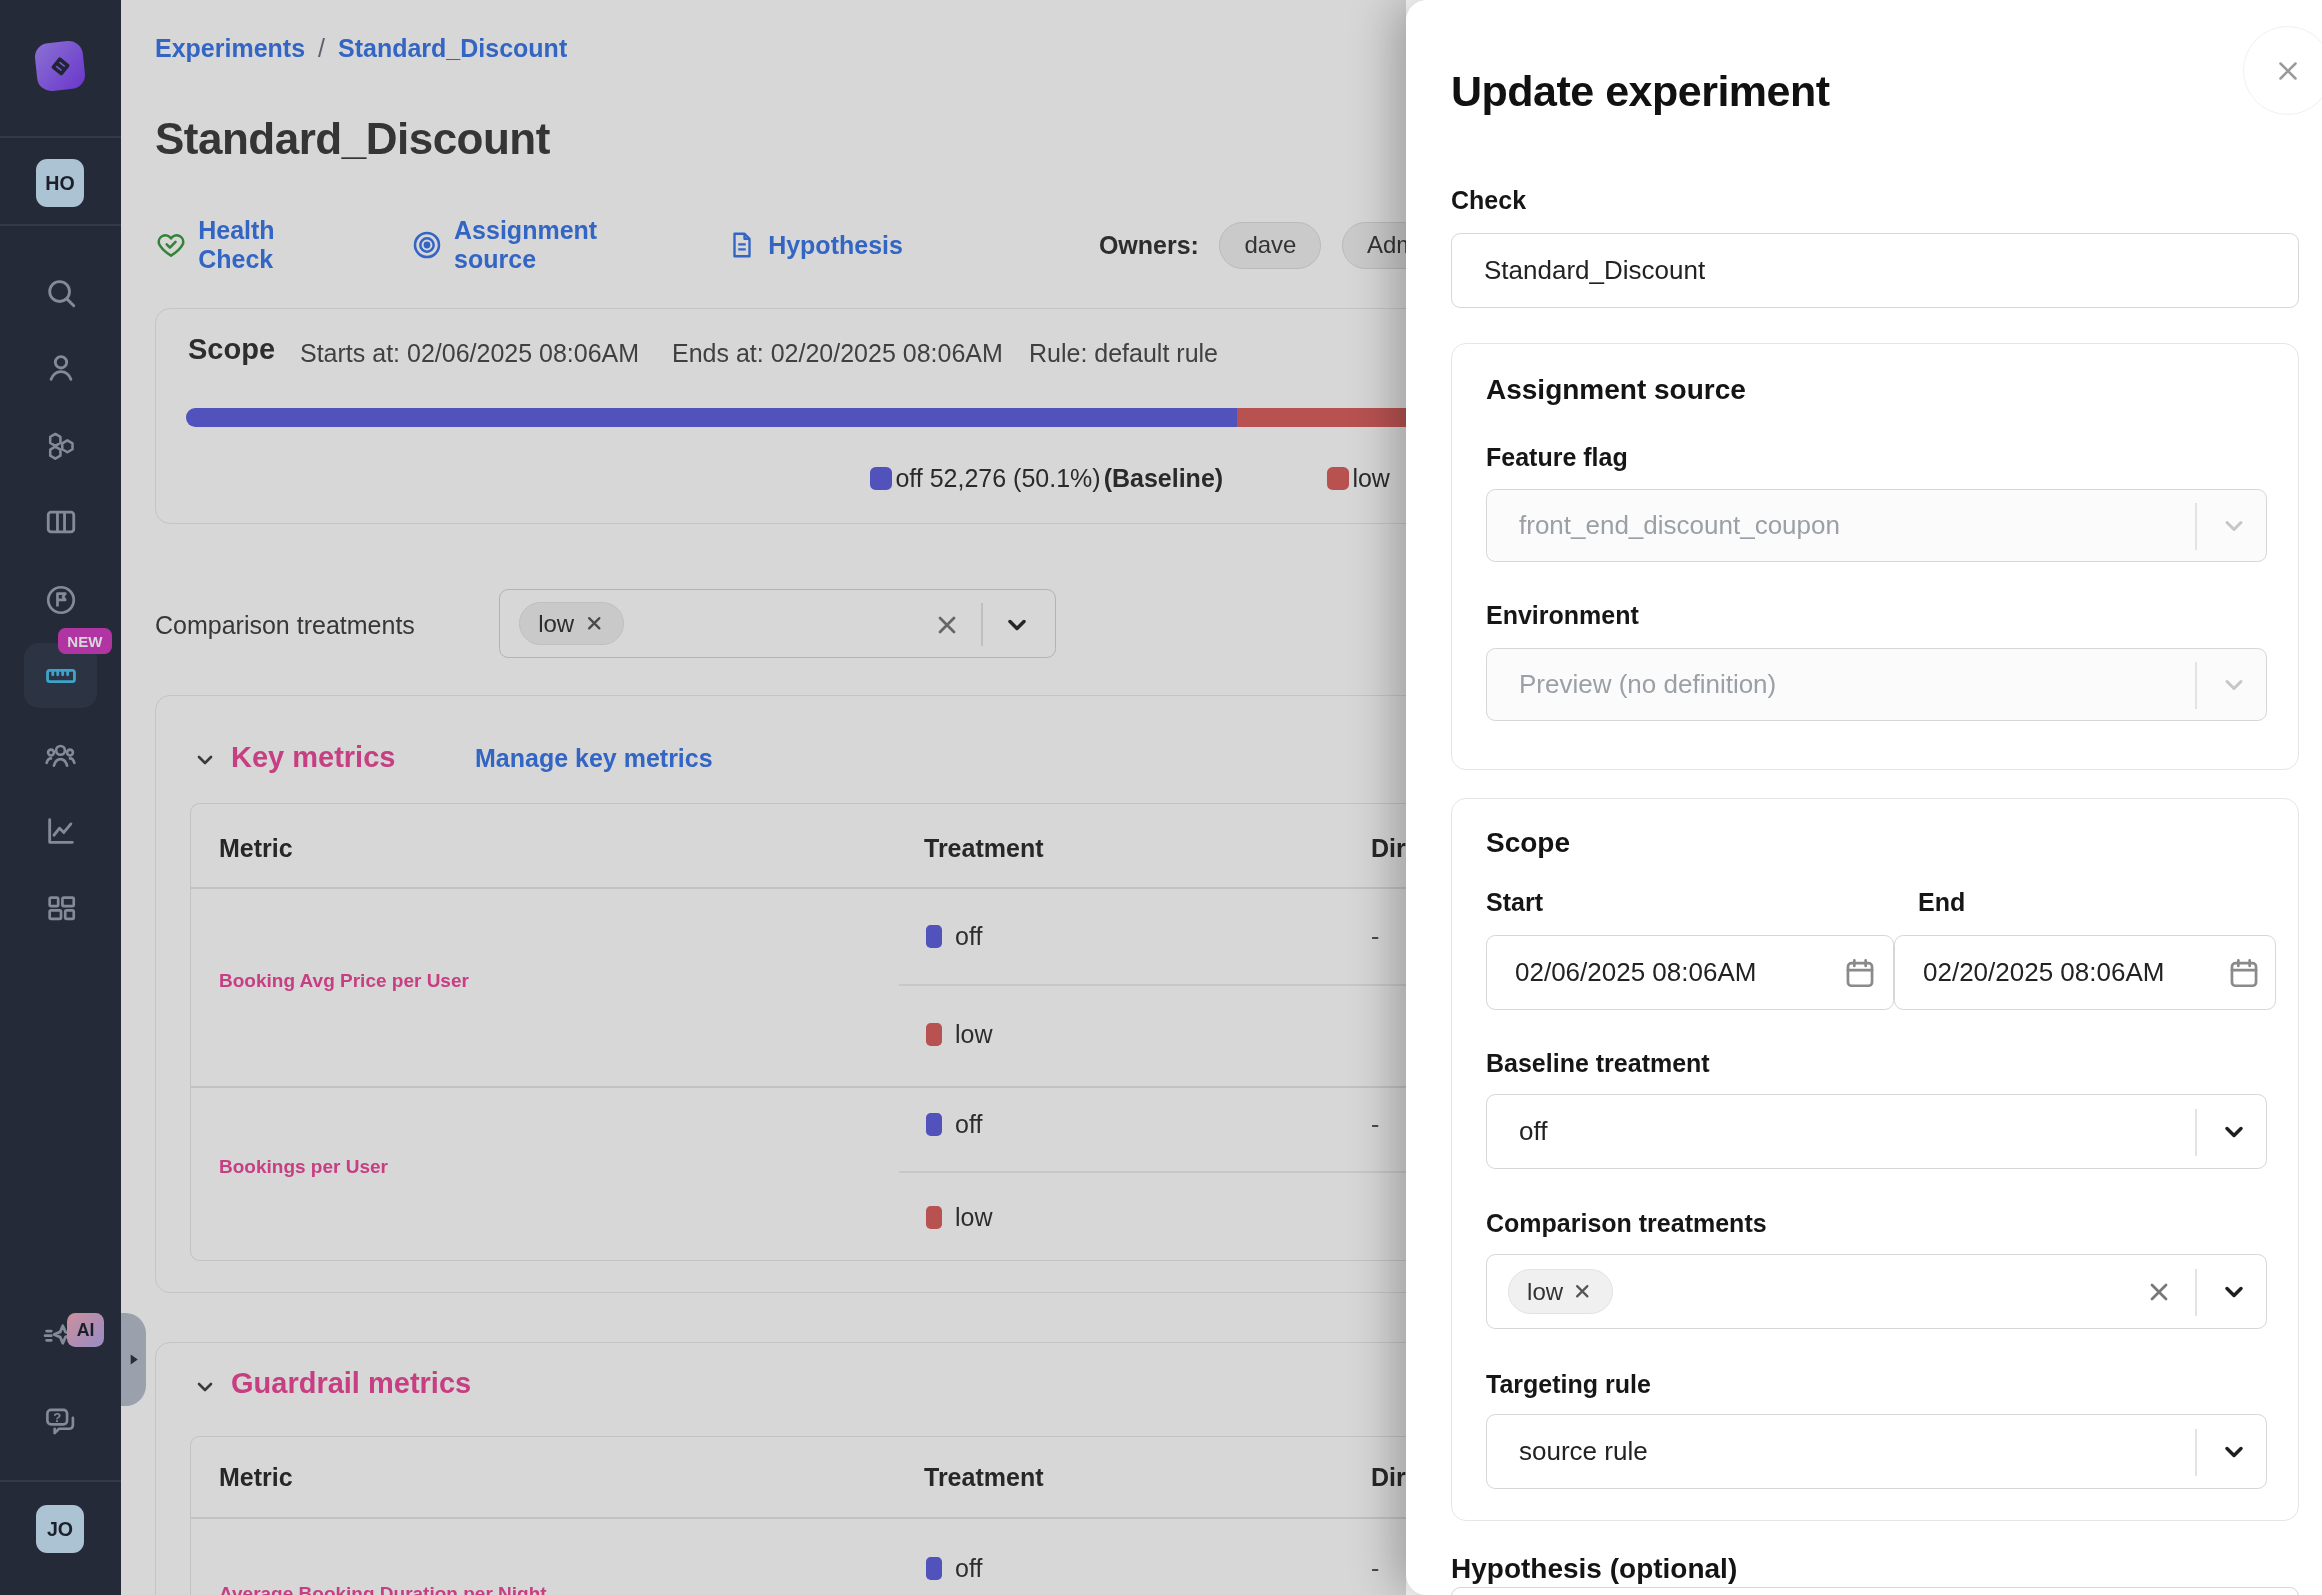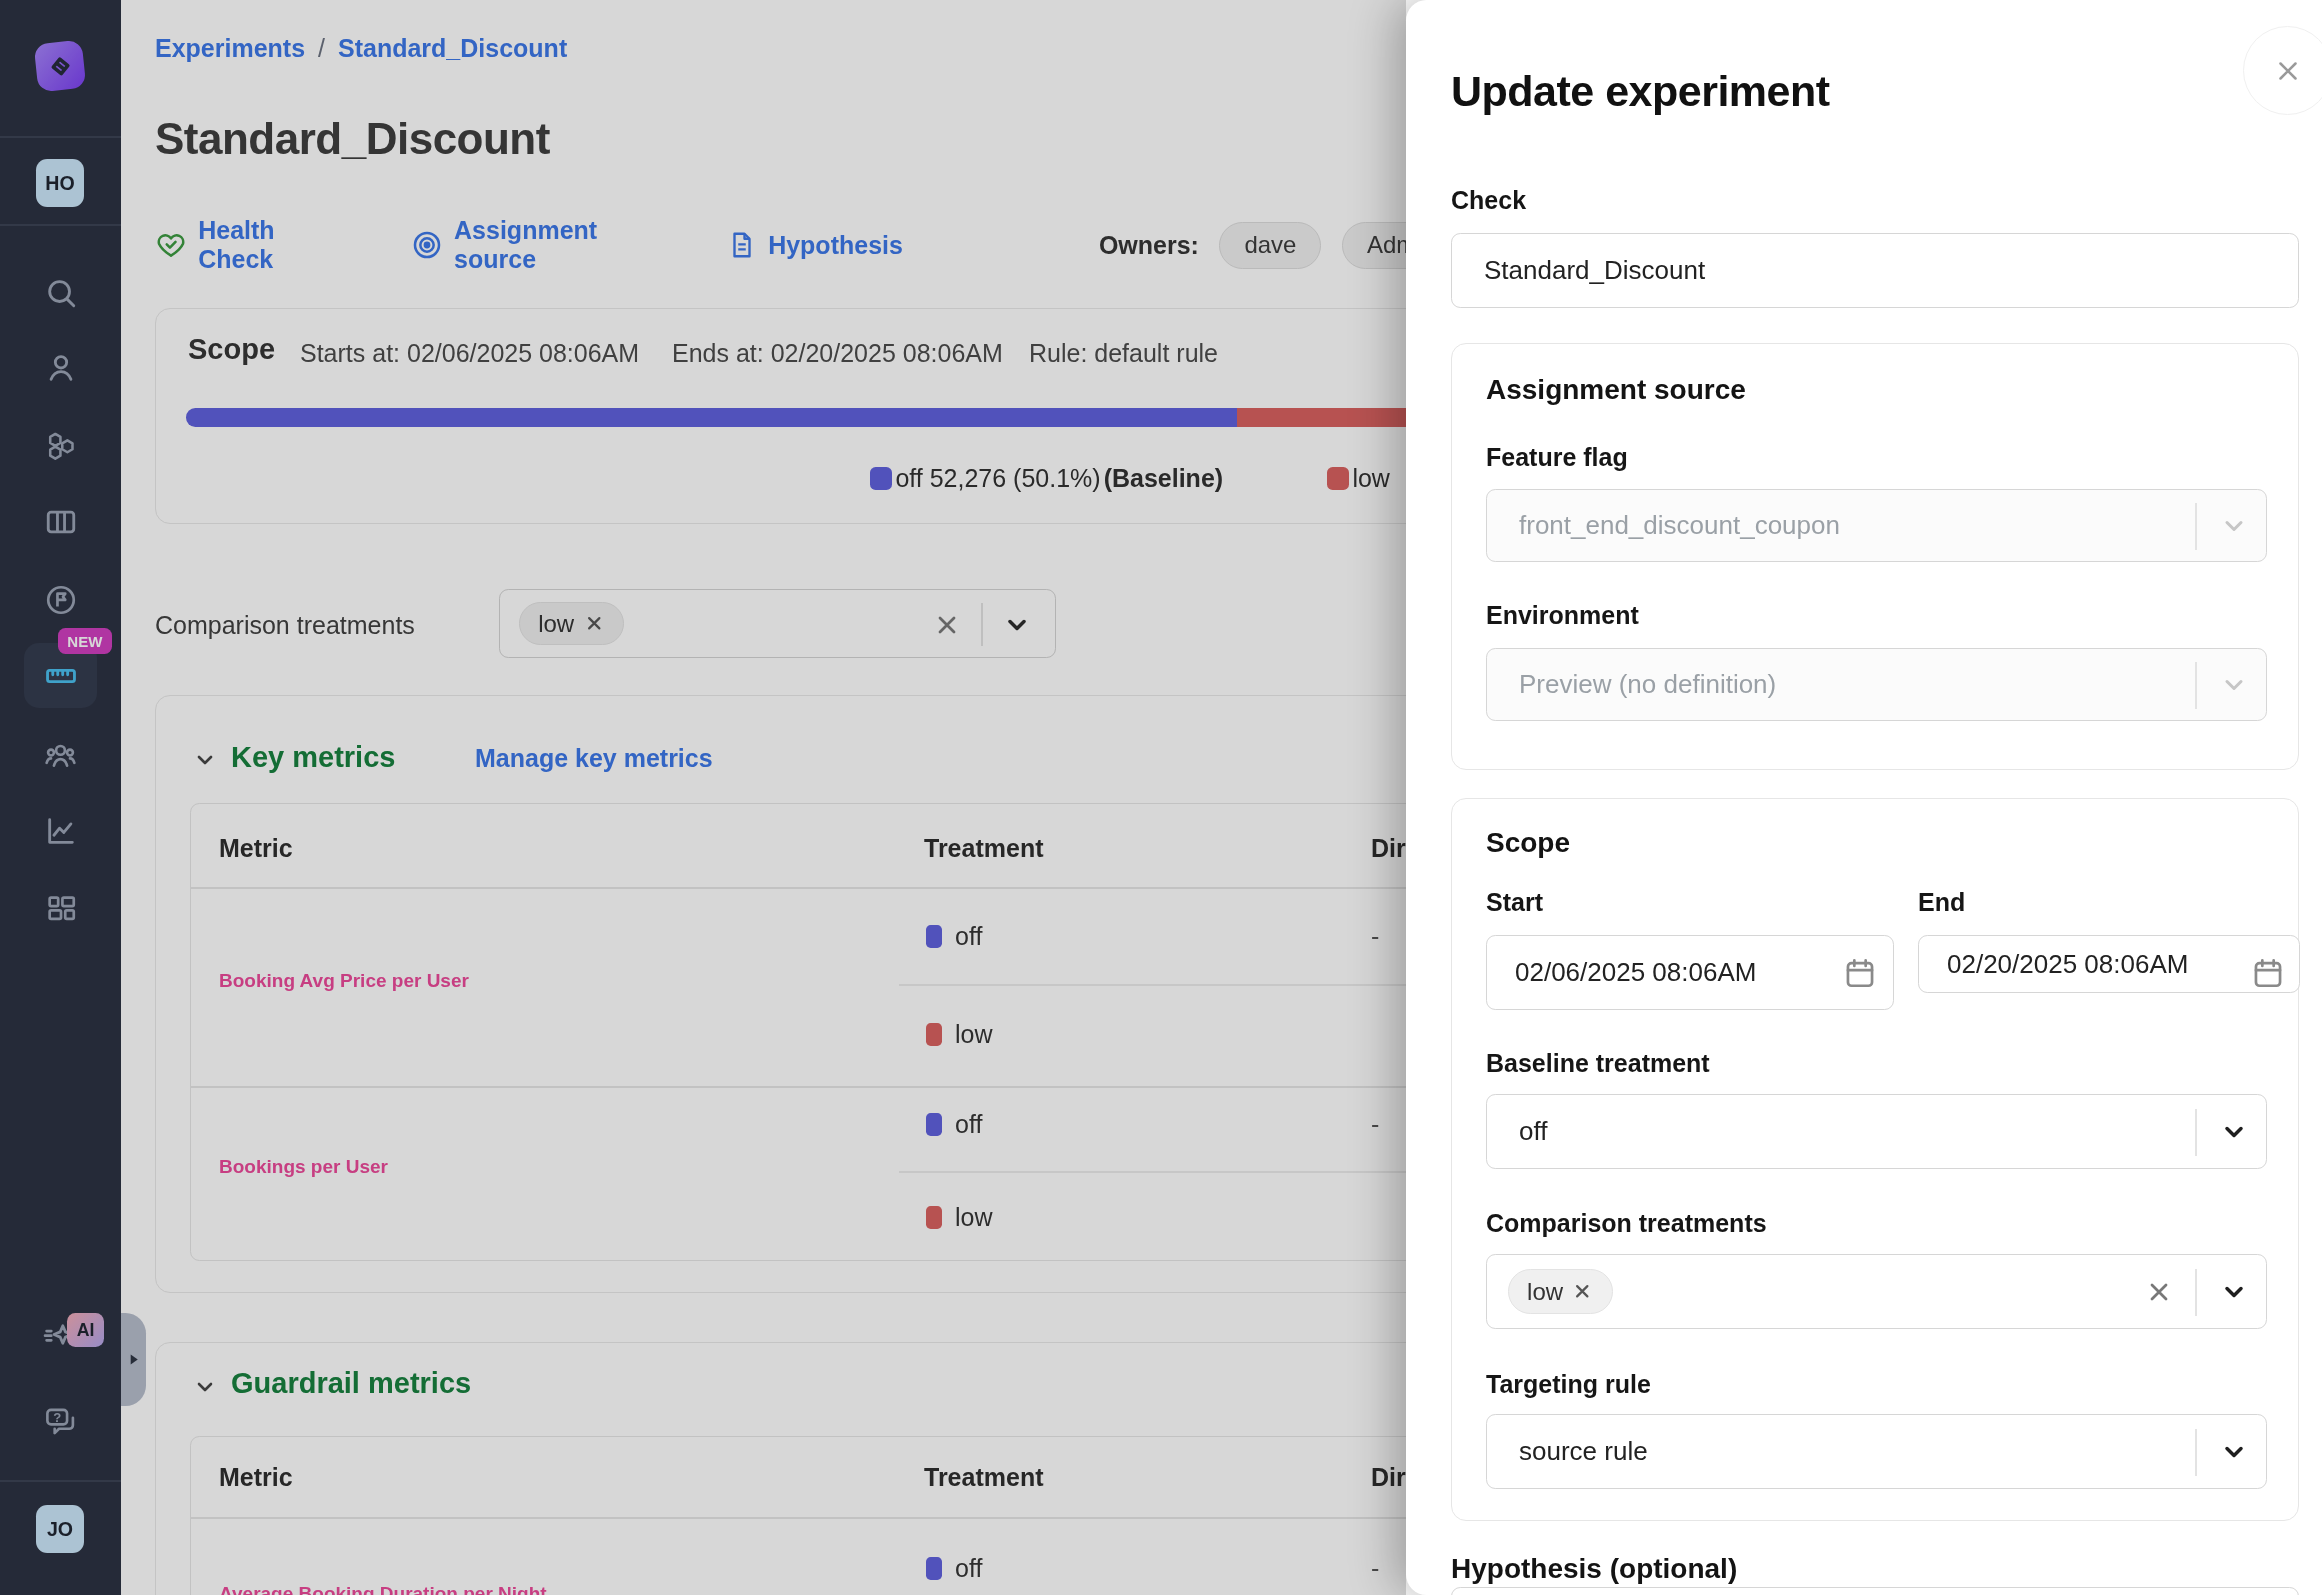--- a/index.html
+++ b/index.html
@@ -37,21 +37,21 @@
   .card { background:#fff; border:1.9px solid #e8e8e8; border-radius:15px; }
   .scope-title { font-size:29px; font-weight:800; color:#333; }
   .scope-meta { font-size:25px; color:#4a4a4a; }
   .bar { display:flex; height:18.6px; border-radius:9.3px; overflow:hidden; }
   .legend-item { display:flex; align-items:center; gap:3px; font-size:25px; color:#2f2f2f; }
   .legend-swatch { width:22.4px; height:22.4px; border-radius:5.6px; }
   .sel { background:#fff; border:1.9px solid #d4d4d4; border-radius:9.3px; }
   .sel-divider { position:absolute; width:1.9px; background:#e3e3e3; }
   .chip { display:inline-flex; align-items:center; gap:9.3px; background:#efefef; border:0.9px solid #e2e2e2;
     border-radius:22.4px; padding:0 18.6px; height:43px; font-size:24px; color:#333; }
-  .sec-h { font-size:29px; font-weight:800; color:#15803d; }
+  .sec-h { font-size:29px; font-weight:800; color:#ec4899; }
   .mlink { font-size:25px; font-weight:700; color:#3a76e8; }
   .th { font-size:25px; font-weight:700; color:#2c2c2c; }
   .metric-link { font-size:19px; font-weight:700; color:#ec4899; }
   .tr-label { font-size:25px; color:#333; display:flex; align-items:center; gap:13px; }
   .tr-swatch { width:16px; height:22.4px; border-radius:4.7px; }
   .dash { font-size:25px; color:#555; }
   .dir-cell { position:absolute; left:1354px; width:861px; display:flex; align-items:center; padding-left:15px;
     font-size:25px; font-weight:700; }
   .dir-inconclusive { background:#f3f4f6; color:#6e7480; }
   .dir-desired { background:#e7f3ea; color:#47a06c; }
@@ -377,21 +377,21 @@
       <div class="abs ftitle" style="left:34px; top:28px;">Scope</div>
       <div class="abs flabel" style="left:34px; top:89px;">Start</div>
       <div class="abs flabel" style="left:466px; top:89px;">End</div>
       <div class="abs input" style="left:34px; top:136px; width:408px; height:75px;">
         <span class="input-val" style="margin-left:28px">02/06/2025 08:06AM</span>
         <svg class="abs" style="left:356px; top:19.6px;" width="34" height="34" viewBox="0 0 24 24" fill="none" stroke="#8a8a8a" stroke-width="1.9" stroke-linecap="round">
             <rect x="3.5" y="5" width="17" height="16" rx="2.5"></rect>
             <path d="M8 3v4M16 3v4M3.5 10h17"></path>
           </svg>
       </div>
-      <div class="abs input" style="left:466px; top:136px; width:382px; height:58px;text-align:right;">
+      <div class="abs input" style="left:442px; top:136px; width:382px; height:75px;text-align:right;">
         <span class="input-val" style="margin-left:28px">02/20/2025 08:06AM</span>
         <svg class="abs" style="left:332px; top:19.6px;" width="34" height="34" viewBox="0 0 24 24" fill="none" stroke="#8a8a8a" stroke-width="1.9" stroke-linecap="round">
             <rect x="3.5" y="5" width="17" height="16" rx="2.5"></rect>
             <path d="M8 3v4M16 3v4M3.5 10h17"></path>
           </svg>
       </div>
 
       <div class="abs flabel" style="left:34px; top:250px;">Baseline treatment</div>
       <div class="abs input" style="left:34px; top:295px; width:781px; height:75px;">
         <span class="input-val" style="margin-left:32px">off</span>

